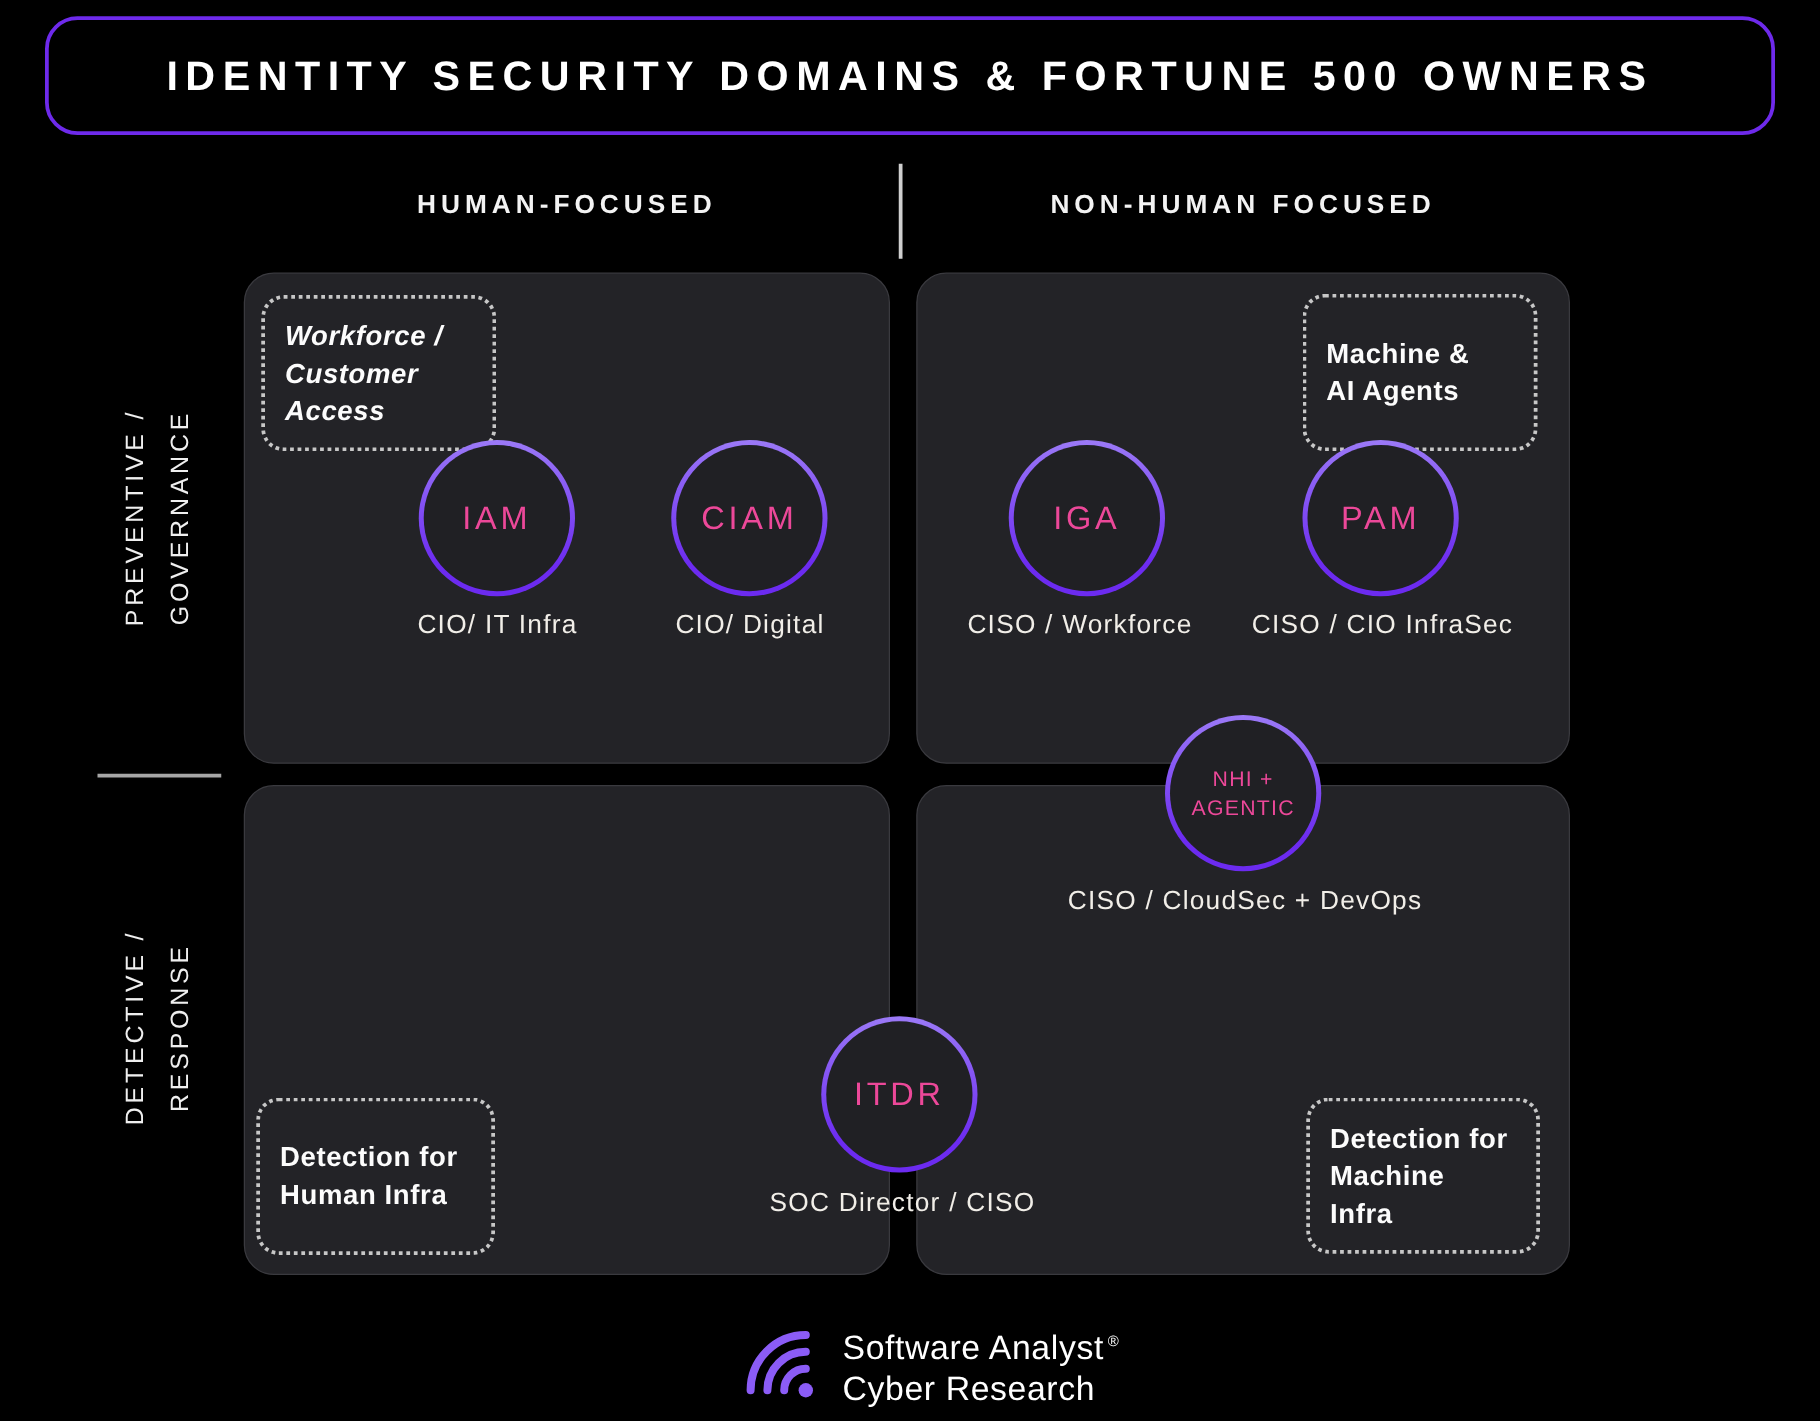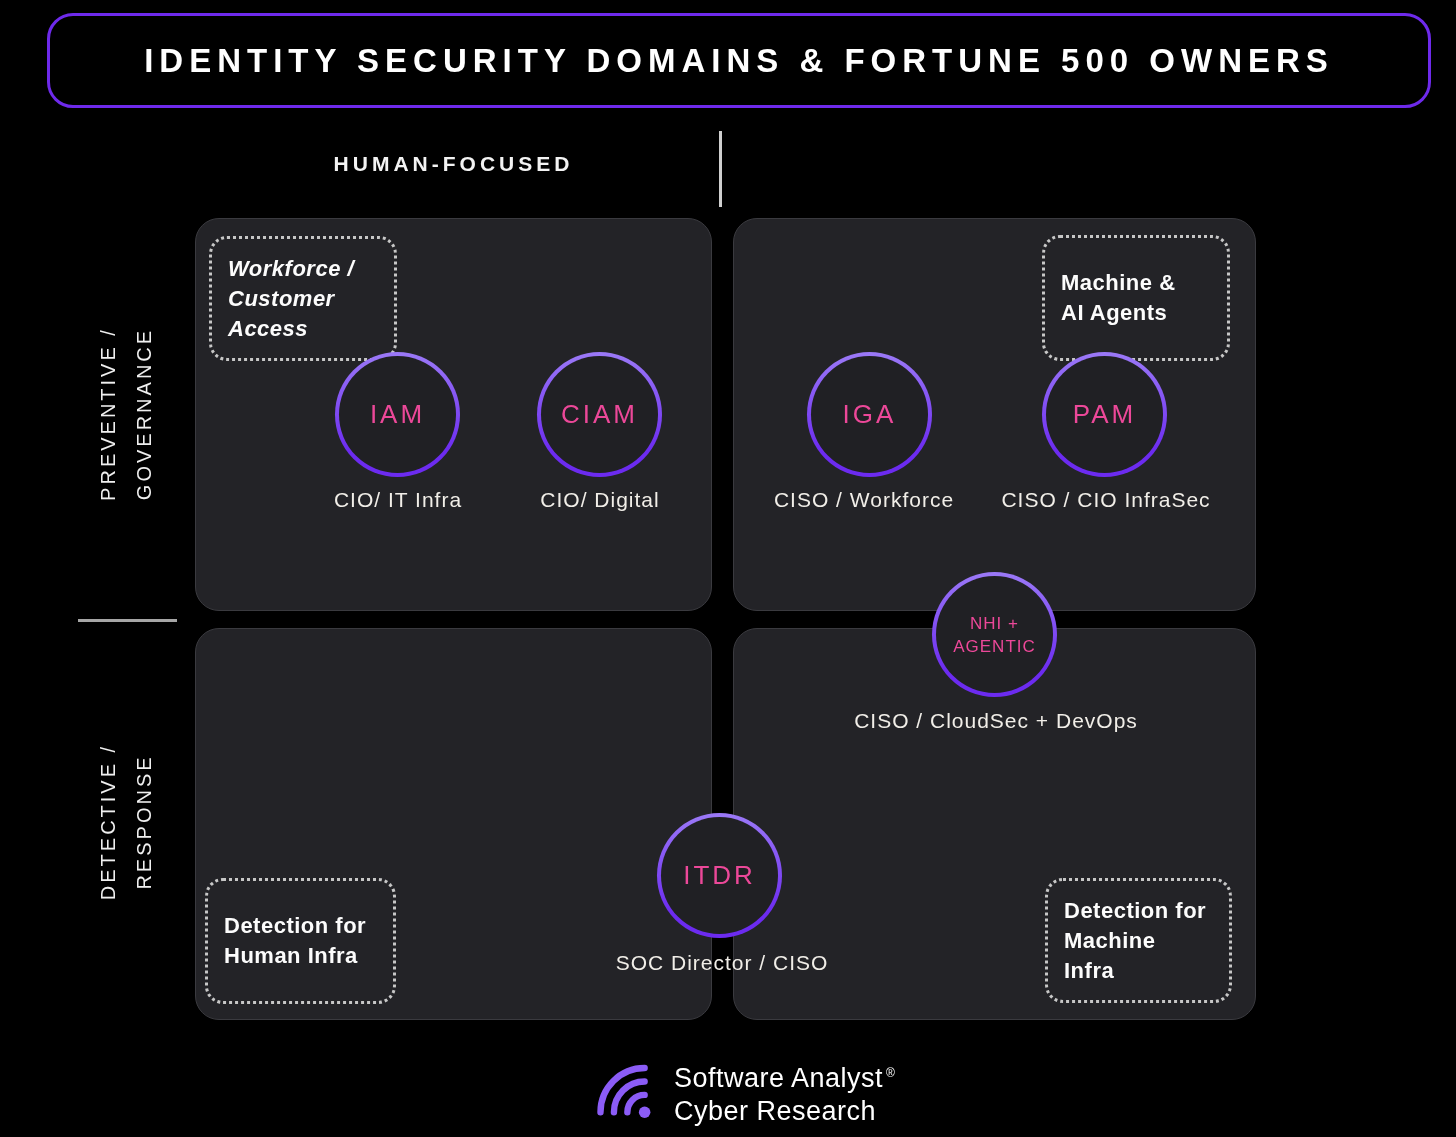--- a/index.html
+++ b/index.html
@@ -14,21 +14,21 @@
   *{margin:0;padding:0;box-sizing:border-box;}
   html,body{background:#000;}
   .stage{
     position:relative;width:1456px;height:1137px;background:#000;overflow:hidden;
     font-family:"Liberation Sans",sans-serif;color:#fff;
   }
   
   .title-box{
     position:absolute;left:36px;top:13px;width:1384px;height:95px;
     border:3px solid var(--accent);border-radius:26px;
-    display:flex;align-items:center;justify-content:center;margin-left:11px;
+    display:flex;align-items:center;justify-content:center;
   }
   .title-box h1{
     font-size:33px;font-weight:700;letter-spacing:6px;color:#fff;white-space:nowrap;
   }
   
   .col-header{
     position:absolute;top:152px;text-align:center;font-size:21px;
     letter-spacing:4px;color:#f3f3f3;white-space:nowrap;font-weight:bold;
   }
   .col-header.left{left:195px;width:517px;}
@@ -105,20 +105,21 @@
 <body>
 
 <div class="stage">
 
   <div class="title-box">
     <h1>IDENTITY SECURITY DOMAINS &amp; FORTUNE 500 OWNERS</h1>
   </div>
 
   <div class="col-header left">HUMAN-FOCUSED</div>
   <div class="col-divider"></div>
+  <div class="col-header right">NON-HUMAN FOCUSED</div>
 
   <div class="axis-label top">
     <span>PREVENTIVE /</span>
     <span>GOVERNANCE</span>
   </div>
   <div class="row-divider"></div>
   <div class="axis-label bottom">
     <span>DETECTIVE /</span>
     <span>RESPONSE</span>
   </div>

